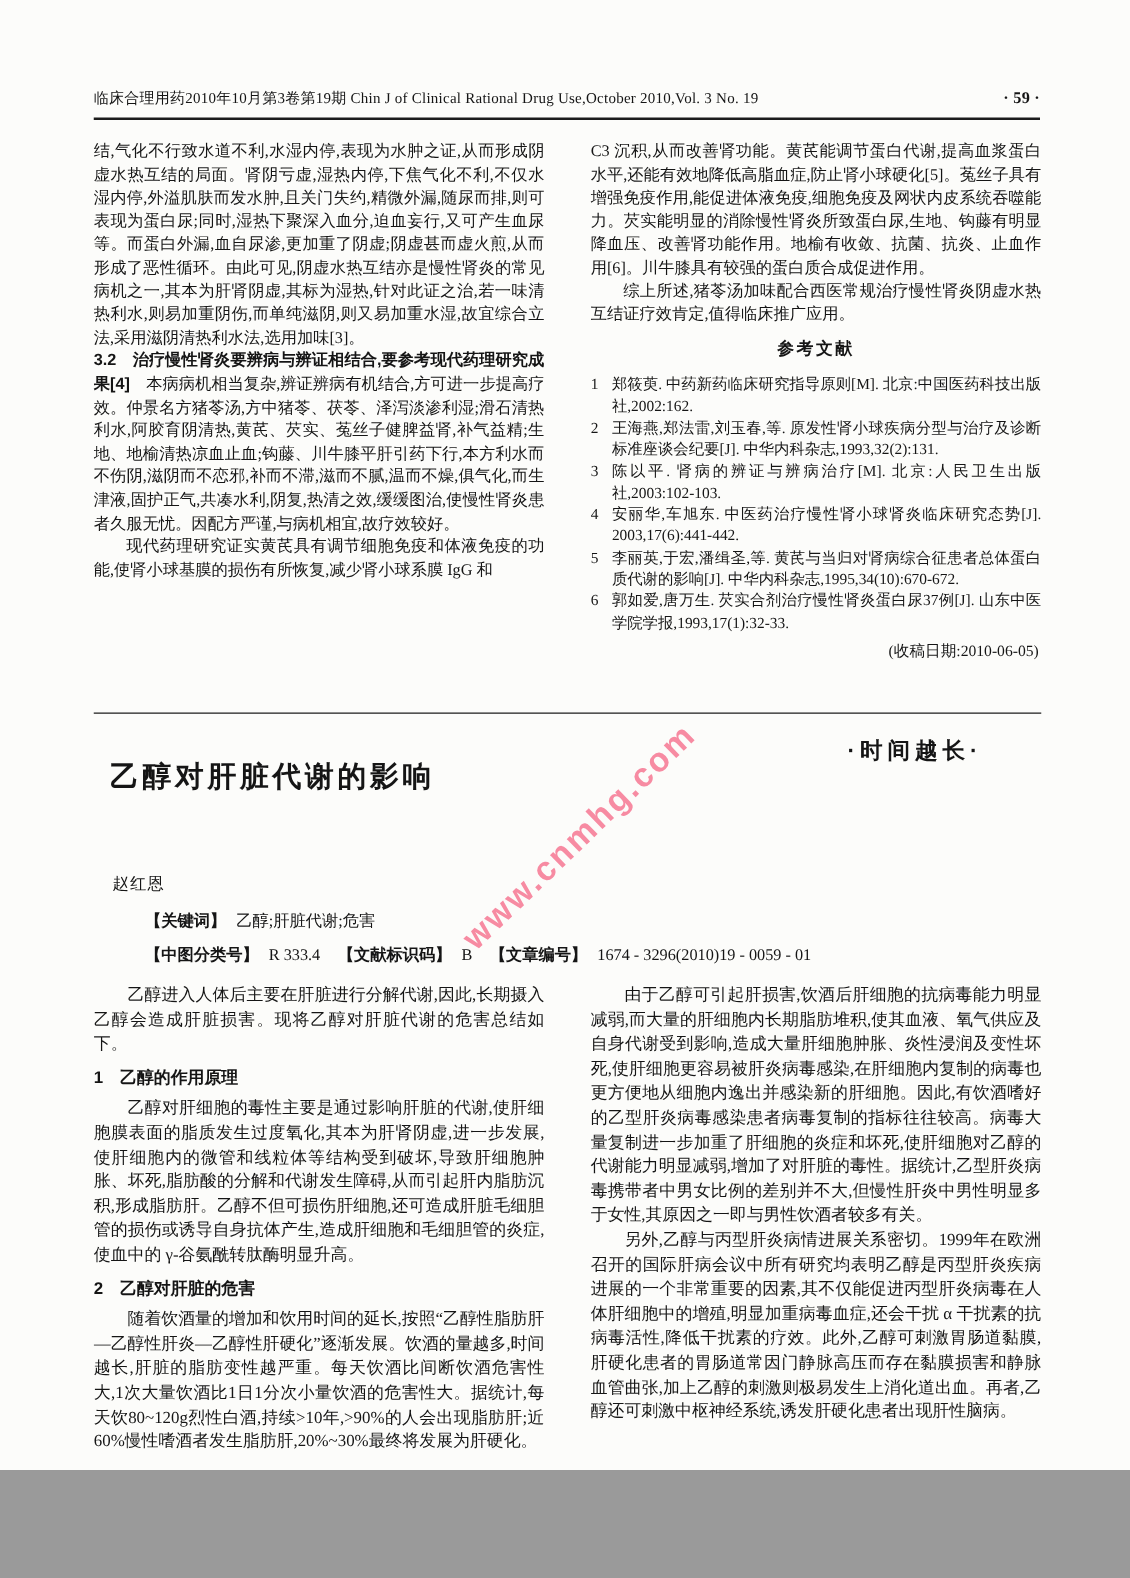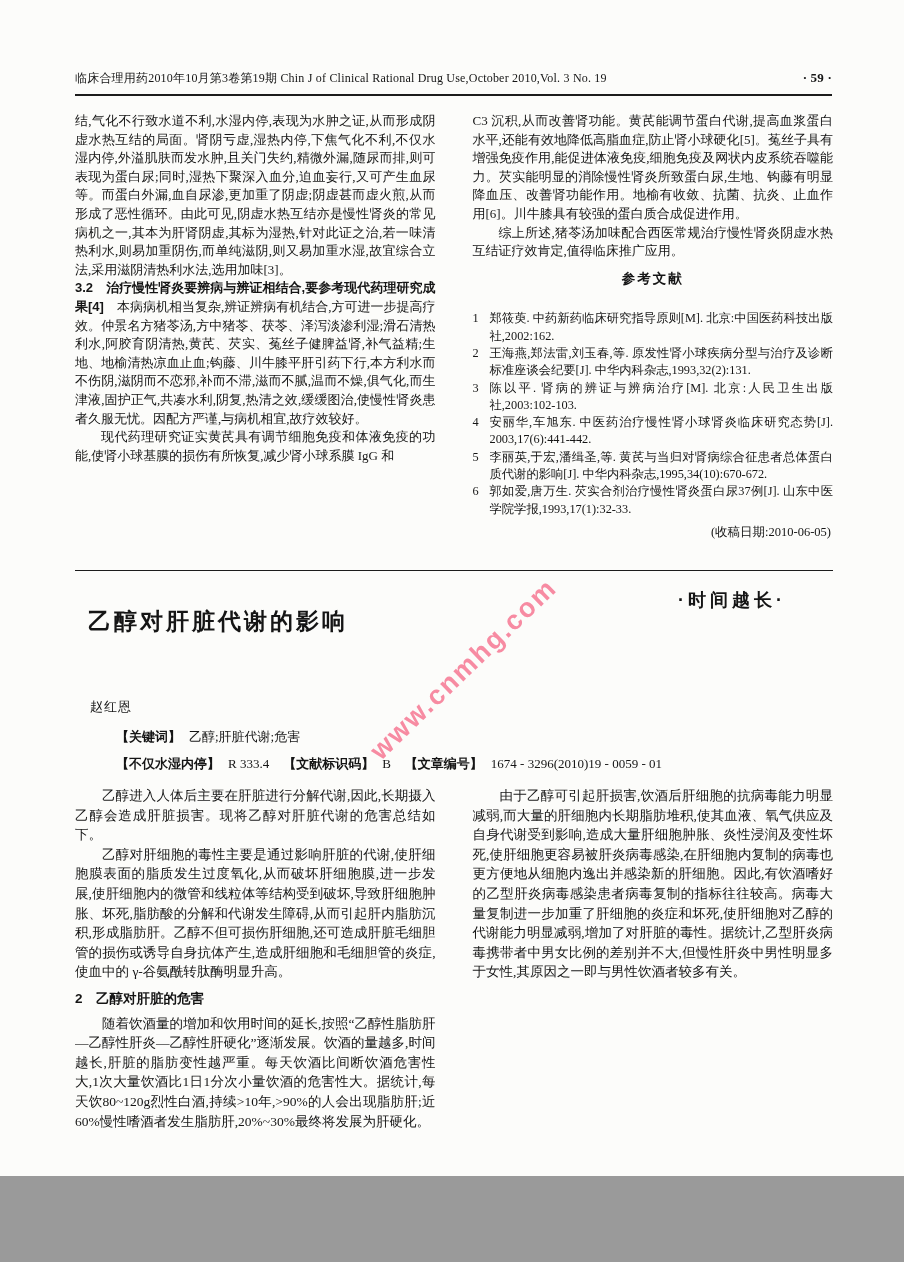--- a/index.html
+++ b/index.html
@@ -22,21 +22,21 @@
   .a1 { top:112px; height:455px; font-size:13px; line-height:18.6px; }
   .a2 { top:786px; height:438px; font-size:13.5px; line-height:19.6px; }
 
   .para { margin:0; text-align:justify; }
   .indent { text-indent:2em; }
   .runin, .sec-heading, .refs-title, .meta b, .banner, .title {
     font-family:"Liberation Sans","DejaVu Sans",sans-serif;
   }
   .runin { font-weight:bold; }
   .sec-heading { margin:7px 0 5px; font-size:13.5px; font-weight:bold; }
-  .refs-title { margin:9px 0 22px; text-align:center; font-size:13.5px; font-weight:bold; letter-spacing:2px; }
+  .refs-title { margin:9px 0 11px; text-align:center; font-size:13.5px; font-weight:bold; letter-spacing:2px; }
   .refs { margin:0; padding:0; list-style:none; font-size:12.3px; line-height:17.3px; }
   .ref { display:flex; }
   .refnum { width:17px; flex-shrink:0; }
   .reftext { flex:1; text-align:justify; }
   .received { margin:5px 2px 0 0; text-align:right; font-size:12.5px; }
 
   .divider { position:absolute; left:75px; top:570px; width:758px; border-top:1.5px solid #1c1c1c; }
   .banner { position:absolute; right:118px; top:588px; font-size:18px; font-weight:bold; letter-spacing:4px; }
 
   .title { position:absolute; left:88px; top:606px; margin:0; font-size:23px; font-weight:bold; letter-spacing:3px; }
@@ -112,32 +112,34 @@
   <div class="divider"></div>
   <div class="banner">·时间越长·</div>
 
   <div class="wm">www.cnmhg.com</div>
 
   <h1 class="title">乙醇对肝脏代谢的影响</h1>
   <p class="author">赵红恩</p>
 
   <div class="meta">
     <p class="meta-line"><b>【关键词】</b><span class="msp">乙醇;肝脏代谢;危害</span></p>
-    <p class="meta-line"><b>【不仅水湿内停】</b><span class="msp">R 333.4</span><b>【文献标识码】</b><span class="msp">B</span><b>【文章编号】</b><span class="msp">1674 - 3296(2010)19 - 0059 - 01</span></p>
+    <p class="meta-line"><b>【中图分类号】</b><span class="msp">R 333.4</span><b>【文献标识码】</b><span class="msp">B</span><b>【文章编号】</b><span class="msp">1674 - 3296(2010)19 - 0059 - 01</span></p>
   </div>
 
   <section class="columns a2">
     <div class="col">
       <p class="para indent">乙醇进入人体后主要在肝脏进行分解代谢,因此,长期摄入乙醇会造成肝脏损害。现将乙醇对肝脏代谢的危害总结如下。</p>
-      <p class="para indent">乙醇对肝细胞的毒性主要是通过影响肝脏的代谢,使肝细胞膜表面的脂质发生过度氧化,从而破坏肝细胞膜,进一步发展,使肝细胞内的微管和线粒体等结构受到破坏,导致肝细胞肿胀、坏死,脂肪酸的分解和代谢发生障碍,从而引起肝内脂肪沉积,形成脂肪肝。乙醇不但可损伤肝细胞,还可造成肝脏毛细胆管的损伤或诱导自身抗体产生,造成肝细胞和毛细胆管的炎症,使血中的 γ-谷氨酰转肽酶明显升高。</p>
+      <h2 class="sec-heading">1　乙醇的作用原理</h2>
+      <p class="para indent">乙醇对肝细胞的毒性主要是通过影响肝脏的代谢,使肝细胞膜表面的脂质发生过度氧化,其本为肝肾阴虚,进一步发展,使肝细胞内的微管和线粒体等结构受到破坏,导致肝细胞肿胀、坏死,脂肪酸的分解和代谢发生障碍,从而引起肝内脂肪沉积,形成脂肪肝。乙醇不但可损伤肝细胞,还可造成肝脏毛细胆管的损伤或诱导自身抗体产生,造成肝细胞和毛细胆管的炎症,使血中的 γ-谷氨酰转肽酶明显升高。</p>
       <h2 class="sec-heading">2　乙醇对肝脏的危害</h2>
       <p class="para indent">随着饮酒量的增加和饮用时间的延长,按照“乙醇性脂肪肝—乙醇性肝炎—乙醇性肝硬化”逐渐发展。饮酒的量越多,时间越长,肝脏的脂肪变性越严重。每天饮酒比间断饮酒危害性大,1次大量饮酒比1日1分次小量饮酒的危害性大。据统计,每天饮80~120g烈性白酒,持续&gt;10年,&gt;90%的人会出现脂肪肝;近60%慢性嗜酒者发生脂肪肝,20%~30%最终将发展为肝硬化。</p>
     </div>
     <div class="col">
       <p class="para indent">由于乙醇可引起肝损害,饮酒后肝细胞的抗病毒能力明显减弱,而大量的肝细胞内长期脂肪堆积,使其血液、氧气供应及自身代谢受到影响,造成大量肝细胞肿胀、炎性浸润及变性坏死,使肝细胞更容易被肝炎病毒感染,在肝细胞内复制的病毒也更方便地从细胞内逸出并感染新的肝细胞。因此,有饮酒嗜好的乙型肝炎病毒感染患者病毒复制的指标往往较高。病毒大量复制进一步加重了肝细胞的炎症和坏死,使肝细胞对乙醇的代谢能力明显减弱,增加了对肝脏的毒性。据统计,乙型肝炎病毒携带者中男女比例的差别并不大,但慢性肝炎中男性明显多于女性,其原因之一即与男性饮酒者较多有关。</p>
+      <p class="para indent">另外,乙醇与丙型肝炎病情进展关系密切。1999年在欧洲召开的国际肝病会议中所有研究均表明乙醇是丙型肝炎疾病进展的一个非常重要的因素,其不仅能促进丙型肝炎病毒在人体肝细胞中的增殖,明显加重病毒血症,还会干扰 α 干扰素的抗病毒活性,降低干扰素的疗效。此外,乙醇可刺激胃肠道黏膜,肝硬化患者的胃肠道常因门静脉高压而存在黏膜损害和静脉血管曲张,加上乙醇的刺激则极易发生上消化道出血。再者,乙醇还可刺激中枢神经系统,诱发肝硬化患者出现肝性脑病。</p>
     </div>
   </section>
 
   <div class="foot-rule"></div>
   <p class="foot-affil">作者单位:471000　河南省洛阳市卫生学校</p>
   <p class="foot-received">(收稿日期:2010-08-06)</p>
 
 </div>
 
 </body></html>

